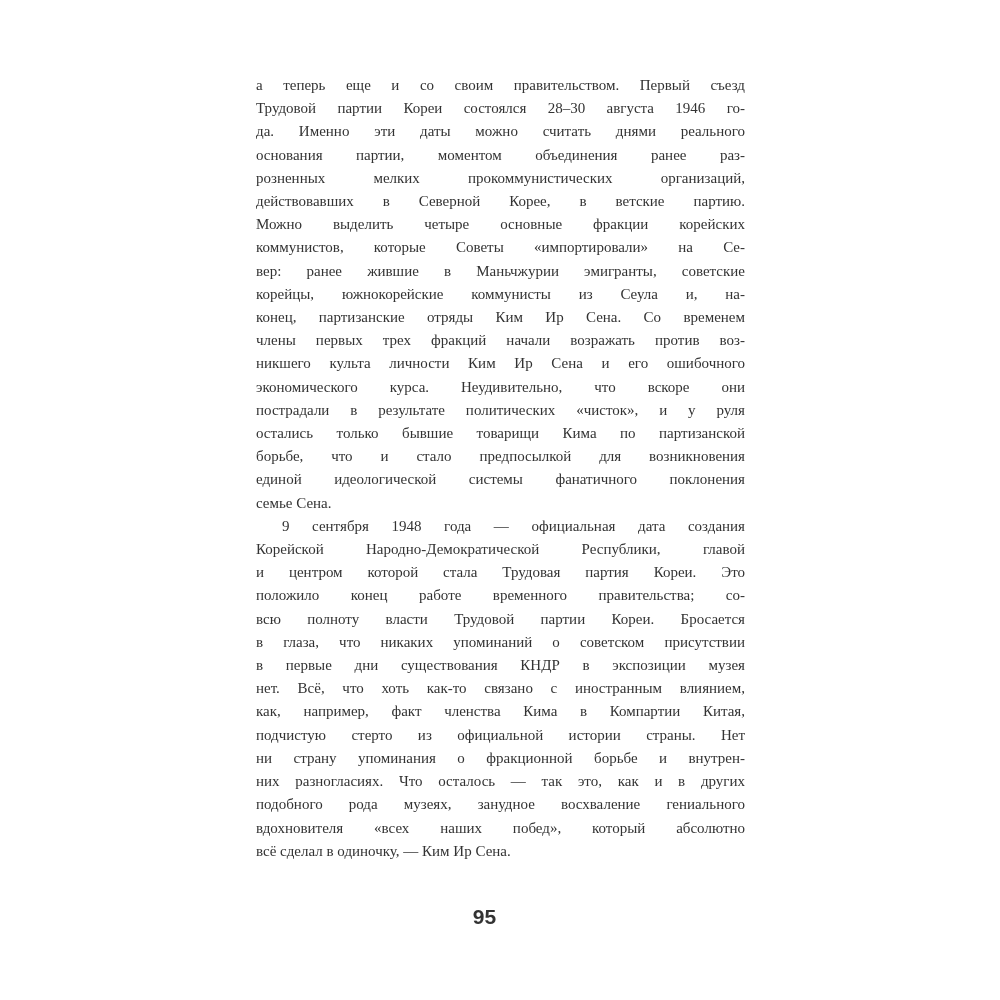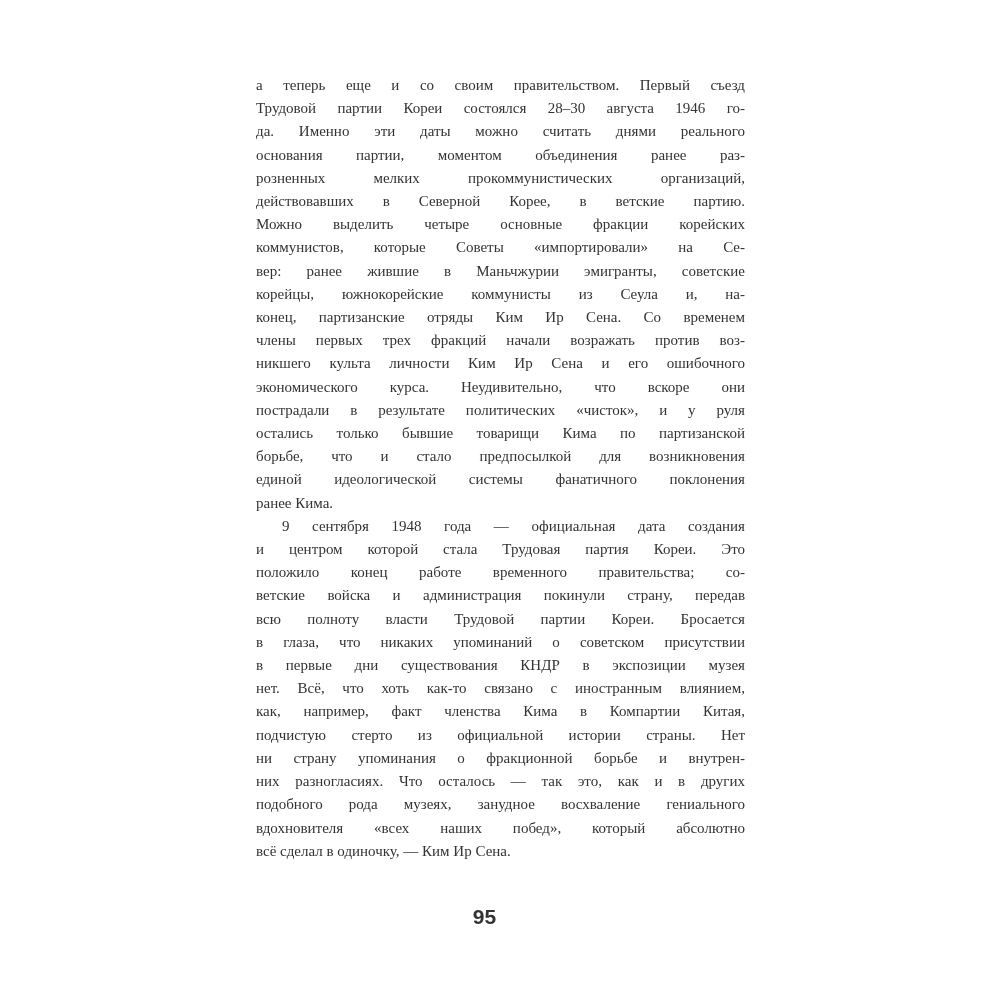--- a/index.html
+++ b/index.html
@@ -72,27 +72,27 @@
         <div class="line">вер: ранее жившие в Маньчжурии эмигранты, советские</div>
         <div class="line">корейцы, южнокорейские коммунисты из Сеула и, на-</div>
         <div class="line">конец, партизанские отряды Ким Ир Сена. Со временем</div>
         <div class="line">члены первых трех фракций начали возражать против воз-</div>
         <div class="line">никшего культа личности Ким Ир Сена и его ошибочного</div>
         <div class="line">экономического курса. Неудивительно, что вскоре они</div>
         <div class="line">пострадали в результате политических «чисток», и у руля</div>
         <div class="line">остались только бывшие товарищи Кима по партизанской</div>
         <div class="line">борьбе, что и стало предпосылкой для возникновения</div>
         <div class="line">единой идеологической системы фанатичного поклонения</div>
-        <div class="line last">ранее Кима.</div>
+        <div class="line last">семье Сена.</div>
       </div>
       <div class="paragraph">
         <div class="line indent">9 сентября 1948 года — официальная дата создания</div>
+        <div class="line">Корейской Народно-Демократической Республики, главой</div>
         <div class="line">и центром которой стала Трудовая партия Кореи. Это</div>
         <div class="line">положило конец работе временного правительства; со-</div>
-        <div class="line">ветские войска и администрация покинули страну, передав</div>
         <div class="line">всю полноту власти Трудовой партии Кореи. Бросается</div>
         <div class="line">в глаза, что никаких упоминаний о советском присутствии</div>
         <div class="line">в первые дни существования КНДР в экспозиции музея</div>
         <div class="line">нет. Всё, что хоть как-то связано с иностранным влиянием,</div>
         <div class="line">как, например, факт членства Кима в Компартии Китая,</div>
         <div class="line">подчистую стерто из официальной истории страны. Нет</div>
         <div class="line">ни страну упоминания о фракционной борьбе и внутрен-</div>
         <div class="line">них разногласиях. Что осталось — так это, как и в других</div>
         <div class="line">подобного рода музеях, занудное восхваление гениального</div>
         <div class="line">вдохновителя «всех наших побед», который абсолютно</div>

